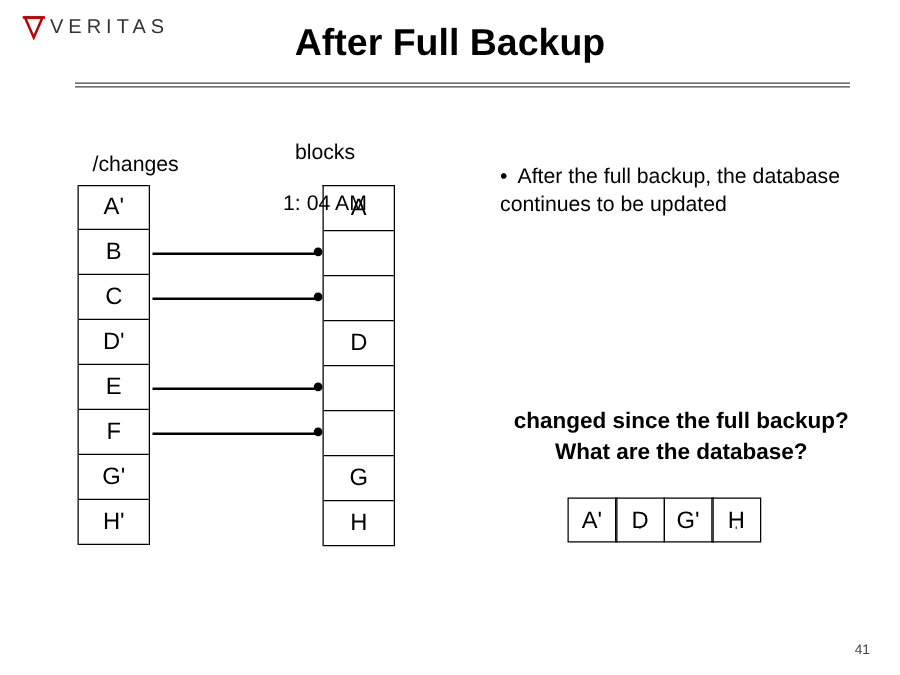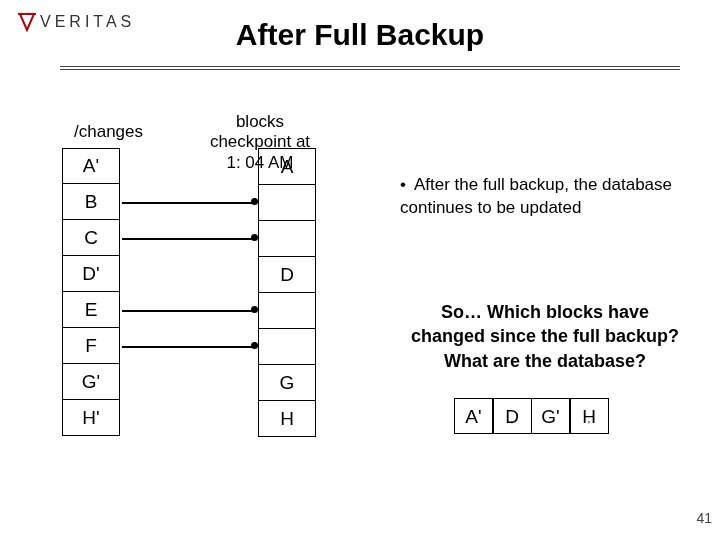--- a/index.html
+++ b/index.html
@@ -102,21 +102,20 @@
     background: #000;
     border-radius: 50%;
   }
   .bullet {
     position: absolute;
     top: 130px;
     left: 400px;
     width: 290px;
     font-size: 17px;
     line-height: 1.35;
-    margin-top: 44px;
   }
   .bullet .dot { display: inline-block; width: 14px; }
   .question {
     position: absolute;
     top: 300px;
     left: 390px;
     width: 310px;
     text-align: center;
     font-size: 18px;
     font-weight: 700;
@@ -142,43 +141,43 @@
     position: relative;
   }
   .changed .sub {
     font-size: 10px;
     position: absolute;
     bottom: 2px;
   }
   .pagenum {
     position: absolute;
     bottom: 14px;
-    right: 8px;
-    font-size: 14px;
+    right: 24px;
+    font-size: 11px;
     color: #444;
   }
 </style>
 </head>
 <body>
 
 <div class="logo">
   <svg width="18" height="20" viewBox="0 0 18 20">
     <path d="M2 2 L9 18 L16 2 Z" fill="none" stroke="#b00" stroke-width="2"></path>
     <line x1="0" y1="2" x2="18" y2="2" stroke="#b00" stroke-width="2"></line>
   </svg>
   <span class="logo-text">VERITAS</span>
 </div>
 
 <div class="title">After Full Backup</div>
 <div class="rule"></div>
 
 <div class="oradata-label">/changes</div>
 <div class="ckpt-label">
   <span>blocks</span><br>
-  <span>checkpoint at</span><br>
+  <br>
   <span>1: 04 AM</span>
 </div>
 
 <div class="diagram">
   <div class="col col-left" id="colL">
       <div class="cell">A'</div>
       <div class="cell">B</div>
       <div class="cell">C</div>
       <div class="cell">D'</div>
       <div class="cell">E</div>
@@ -202,21 +201,21 @@
       <div class="arrow" style="top: 162px;"></div>
       <div class="arrow" style="top: 198px;"></div>
     </div>
 </div>
 
 <div class="bullet">
   <span class="dot">•</span><span>After the full backup, the database continues to be updated</span>
 </div>
 
 <div class="question">
-  <span>So…  Which blocks have</span><br>
+  <br>
   <span>changed since the full backup?</span><br>
   <span>What are the database?</span>
 </div>
 
 <div class="changed" id="changed">
     <div class="box">
       <span>A'</span>
     </div>
     <div class="box">
       <span>D</span>

